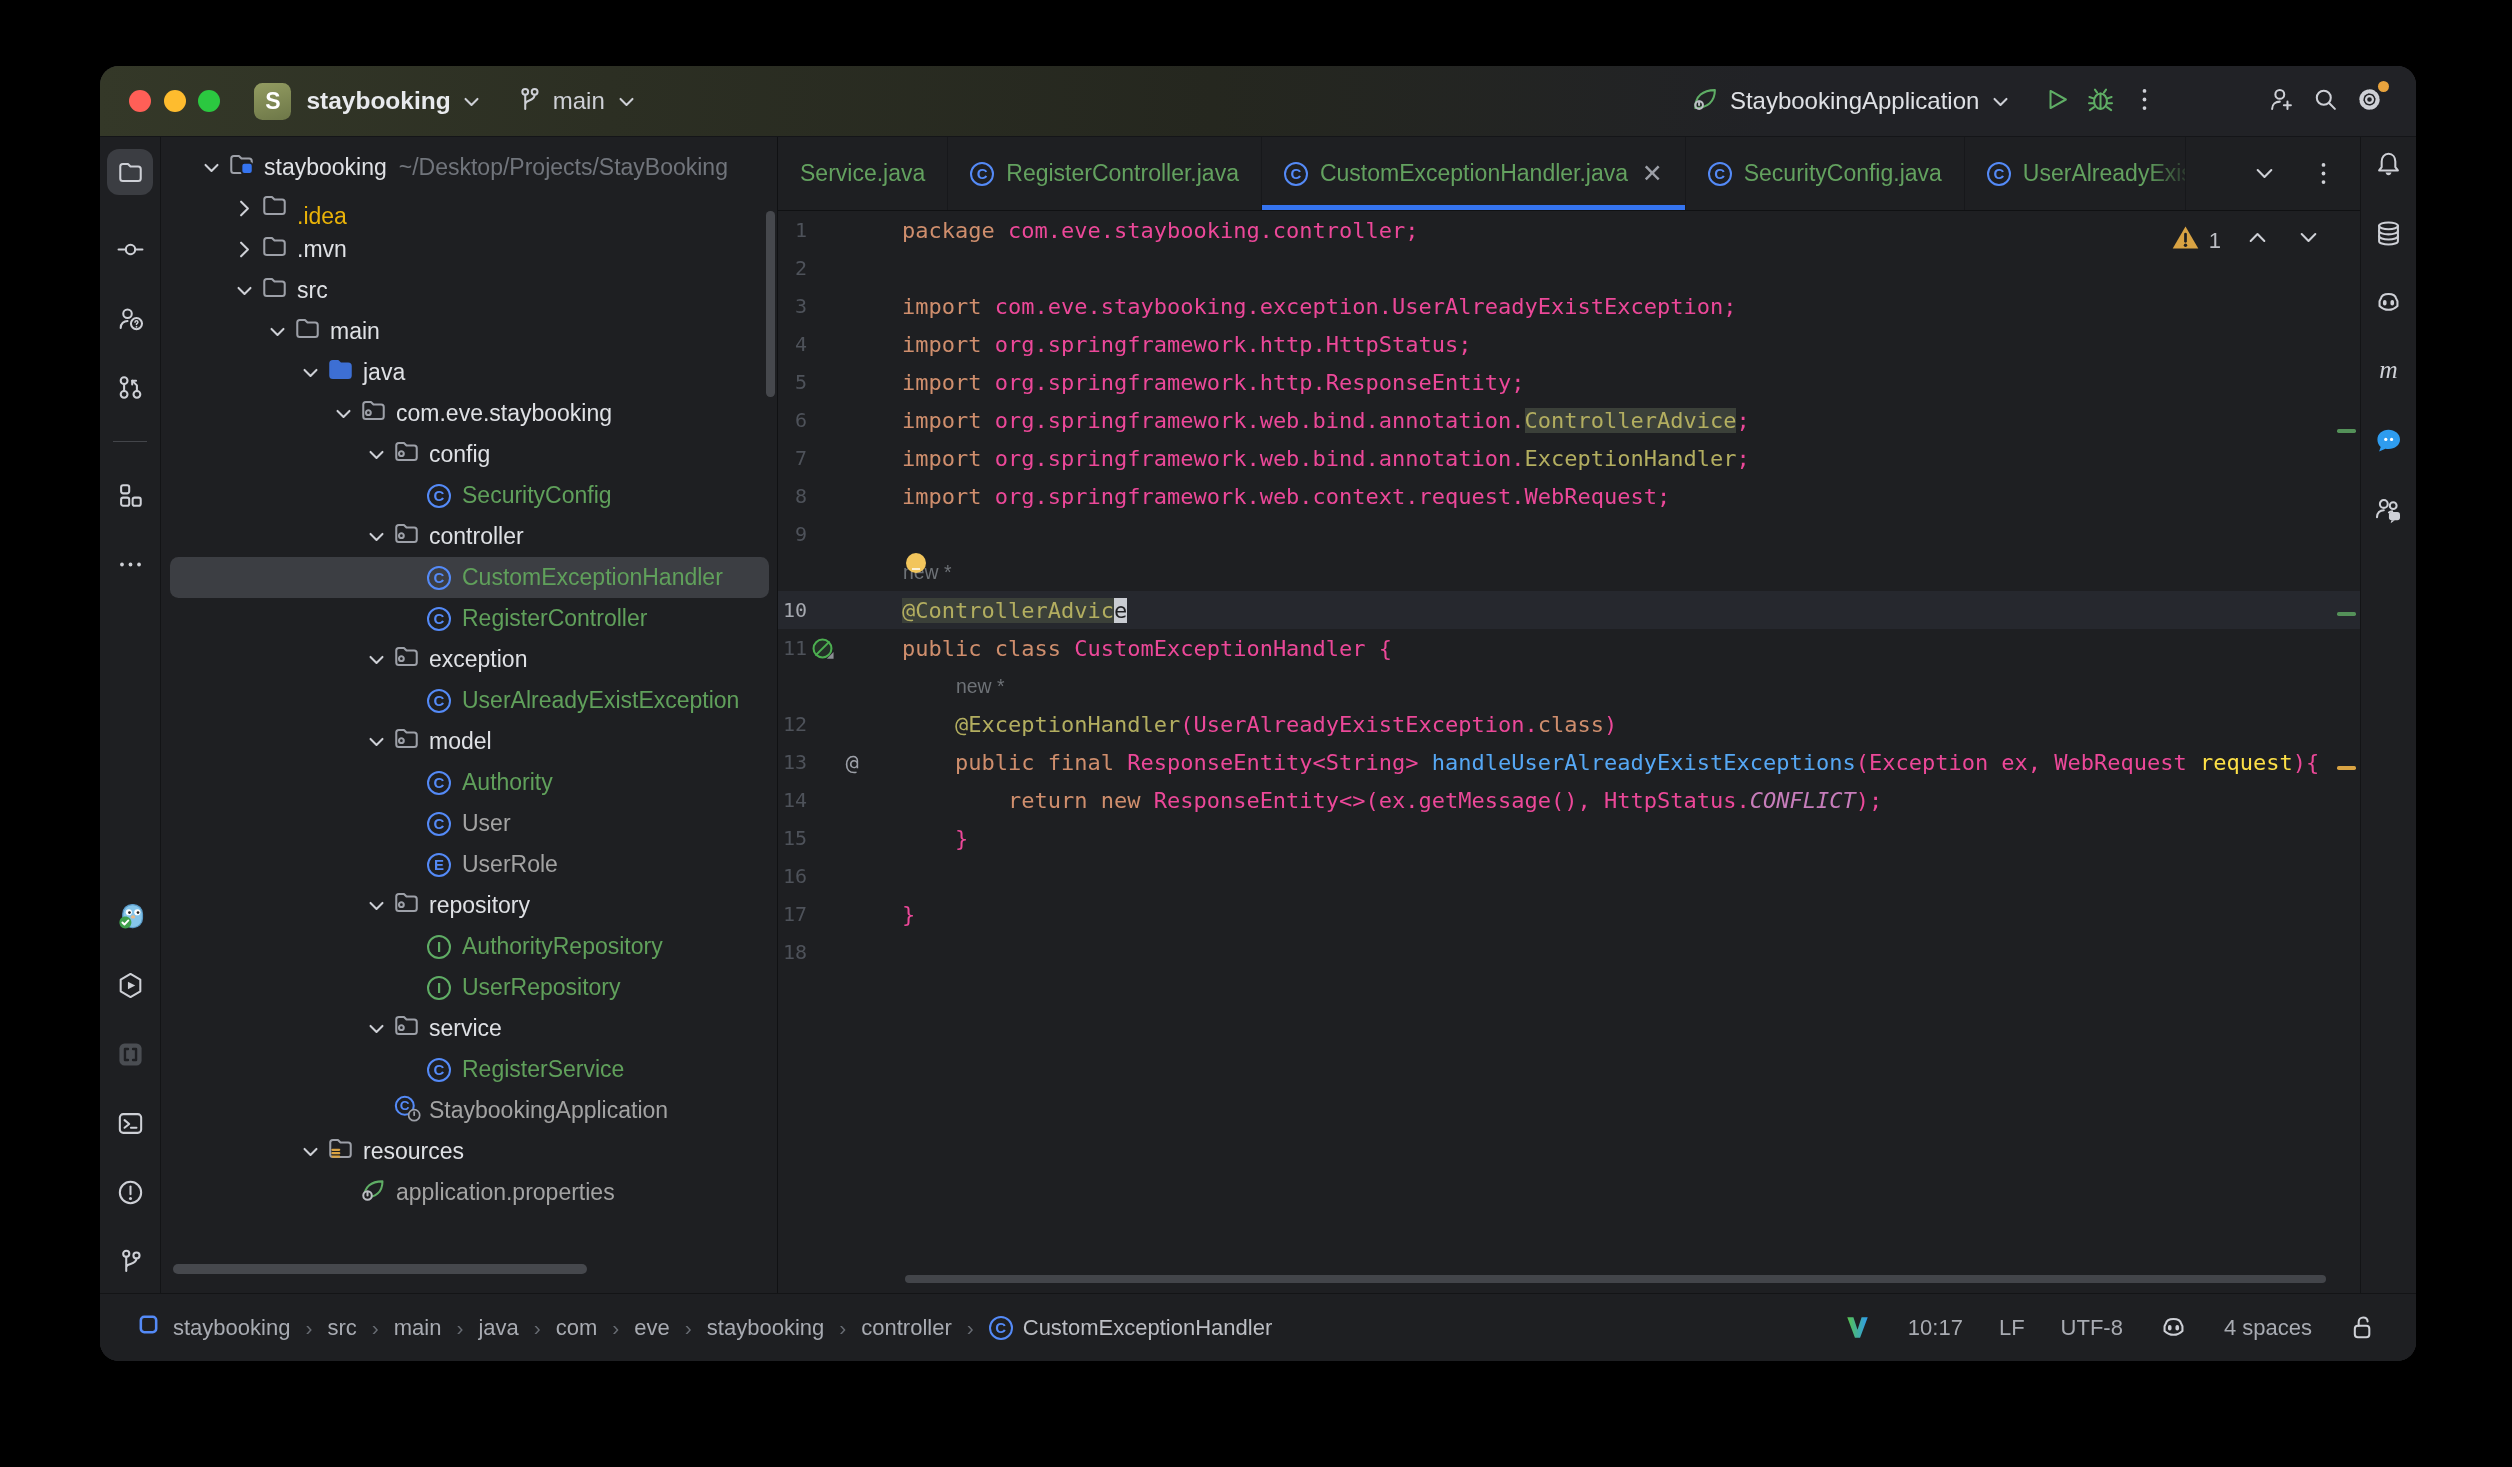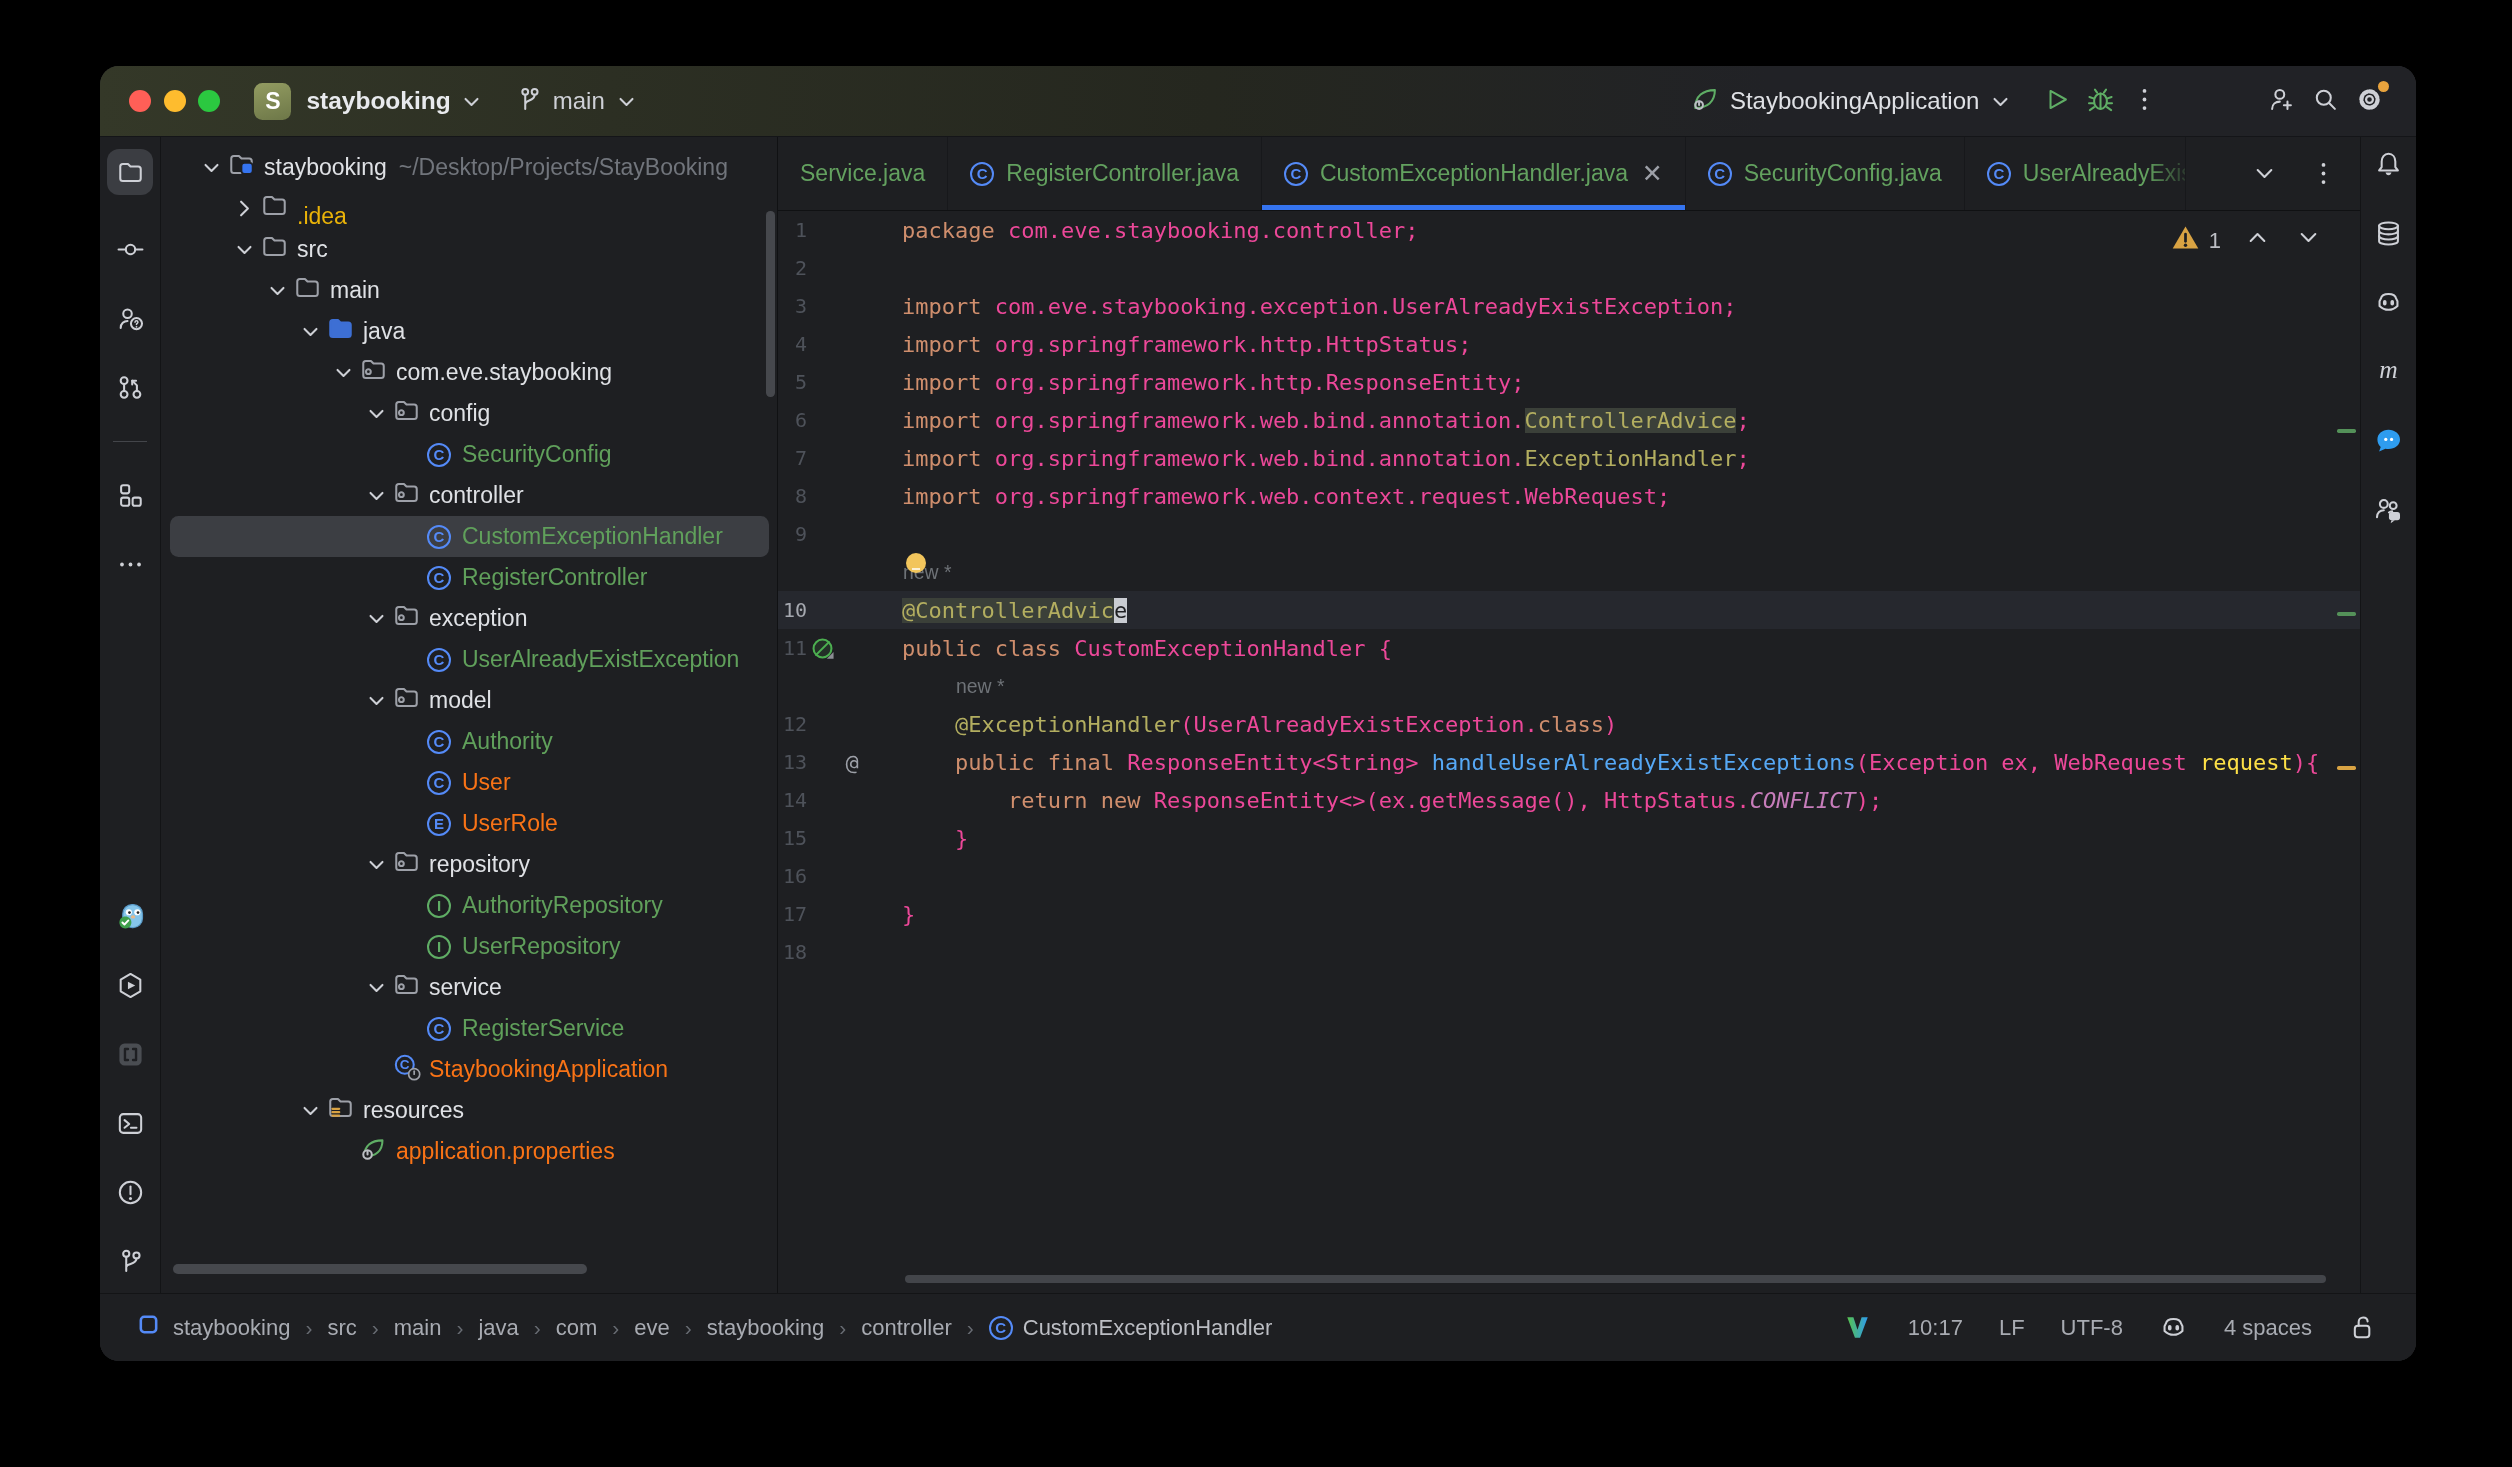--- a/index.html
+++ b/index.html
@@ -49,21 +49,21 @@
   .tree { flex:1; overflow:hidden; padding-top:10px; }
   .tree-row { height:41px; display:flex; align-items:center; margin:0 8.5px;
               border-radius:8.5px; font-size:23px; white-space:nowrap; overflow:hidden; }
   .tree-row.selected { background:#3C3E43; }
   .chevslot { width:30px; flex:none; display:flex; justify-content:center; align-items:center; }
   .ticon { width:29px; height:29px; flex:none; margin:0 8.5px 0 0; display:flex;
            align-items:center; justify-content:center; position:relative; }
   .circle-letter { width:24px; height:24px; border-radius:50%; border:2.1px solid;
                    display:flex; align-items:center; justify-content:center;
                    font-size:15px; font-weight:700; line-height:1; }
-  .t-white{color:#DFE1E5;} .t-green{color:#60A05B;} .t-red{color:#f97316;} .t-olive{color:#eab308;margin-top:15px;}
+  .t-white{color:#DFE1E5;} .t-green{color:#60A05B;} .t-red{color:#a3a3a3;} .t-olive{color:#eab308;margin-top:15px;}
   .t-suffix { color:#71757C; margin-left:12px; }
   .vscroll { position:absolute; right:2.5px; top:74px; width:8.5px; height:186px;
              background:#46484D; border-radius:4.2px; }
   .hscroll { position:absolute; left:12px; bottom:18.6px; width:414px; height:10px;
              background:#46484D; border-radius:5px; }
 
   
   .editor { flex:1; min-width:0; display:flex; flex-direction:column; }
   .tabbar { height:74px; flex:none; display:flex; border-bottom:0.8px solid #101113; }
   #tab-strip { flex:1; display:flex; overflow:hidden; }
@@ -322,20 +322,33 @@
             <span class="ticon">
               <span><svg width="29" height="29" viewBox="0 0 34 34" fill="none" stroke="#CED0D6" stroke-width="2.4" stroke-linecap="round" stroke-linejoin="round">
                   <path d="M5 10c0-1.7 1.3-3 3-3h6l3 3h9c1.7 0 3 1.3 3 3v11c0 1.7-1.3 3-3 3H8c-1.7 0-3-1.3-3-3z" stroke="#9DA0A8"></path>
                 </svg></span>
             </span>
             <span class="t-olive">.idea</span>
           </div>
           <div class="tree-row" style="padding-left: 60px;">
             <span class="chevslot">
               <svg width="29" height="29" viewBox="0 0 34 34" fill="none" stroke="#CED0D6" stroke-width="2.4" stroke-linecap="round" stroke-linejoin="round">
+                <path d="M13 9l8 8-8 8"></path>
+              </svg>
+            </span>
+            <span class="ticon">
+              <span><svg width="29" height="29" viewBox="0 0 34 34" fill="none" stroke="#CED0D6" stroke-width="2.4" stroke-linecap="round" stroke-linejoin="round">
+                  <path d="M5 10c0-1.7 1.3-3 3-3h6l3 3h9c1.7 0 3 1.3 3 3v11c0 1.7-1.3 3-3 3H8c-1.7 0-3-1.3-3-3z" stroke="#9DA0A8"></path>
+                </svg></span>
+            </span>
+            <span class="t-white">.mvn</span>
+          </div>
+          <div class="tree-row" style="padding-left: 60px;">
+            <span class="chevslot">
+              <svg width="29" height="29" viewBox="0 0 34 34" fill="none" stroke="#CED0D6" stroke-width="2.4" stroke-linecap="round" stroke-linejoin="round">
                 <path d="M10 14l7 7 7-7"></path>
               </svg>
             </span>
             <span class="ticon">
               <span><svg width="29" height="29" viewBox="0 0 34 34" fill="none" stroke="#CED0D6" stroke-width="2.4" stroke-linecap="round" stroke-linejoin="round">
                   <path d="M5 10c0-1.7 1.3-3 3-3h6l3 3h9c1.7 0 3 1.3 3 3v11c0 1.7-1.3 3-3 3H8c-1.7 0-3-1.3-3-3z" stroke="#9DA0A8"></path>
                 </svg></span>
             </span>
             <span class="t-white">src</span>
           </div>

